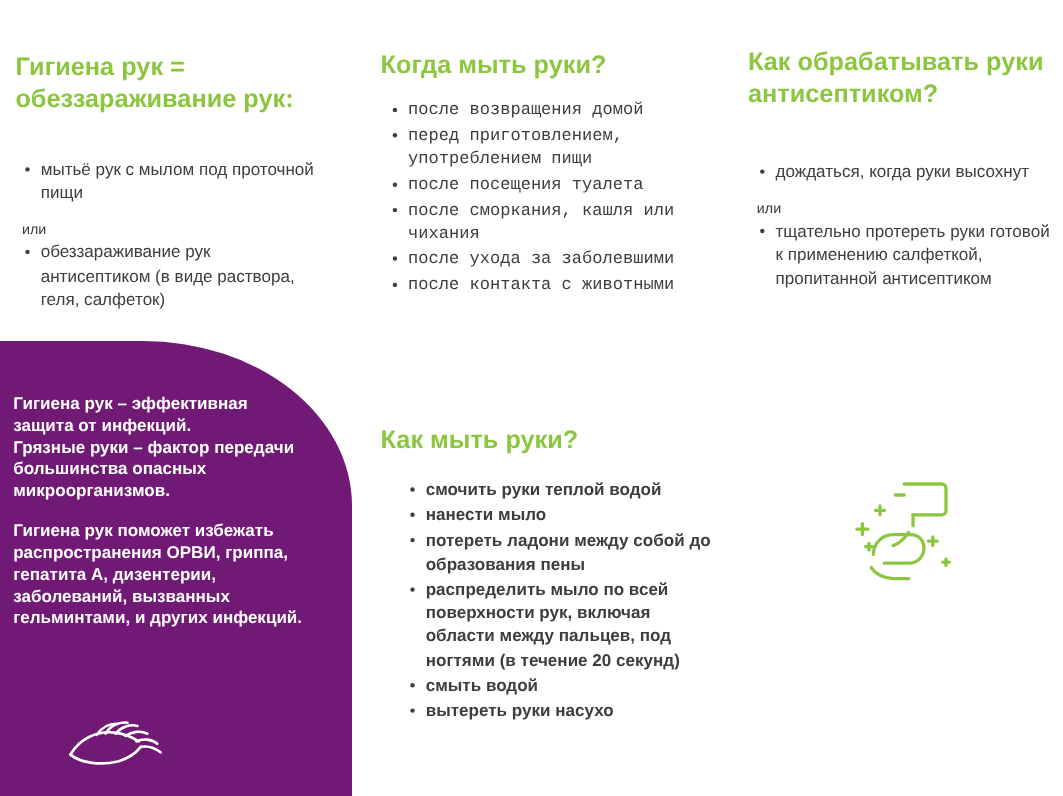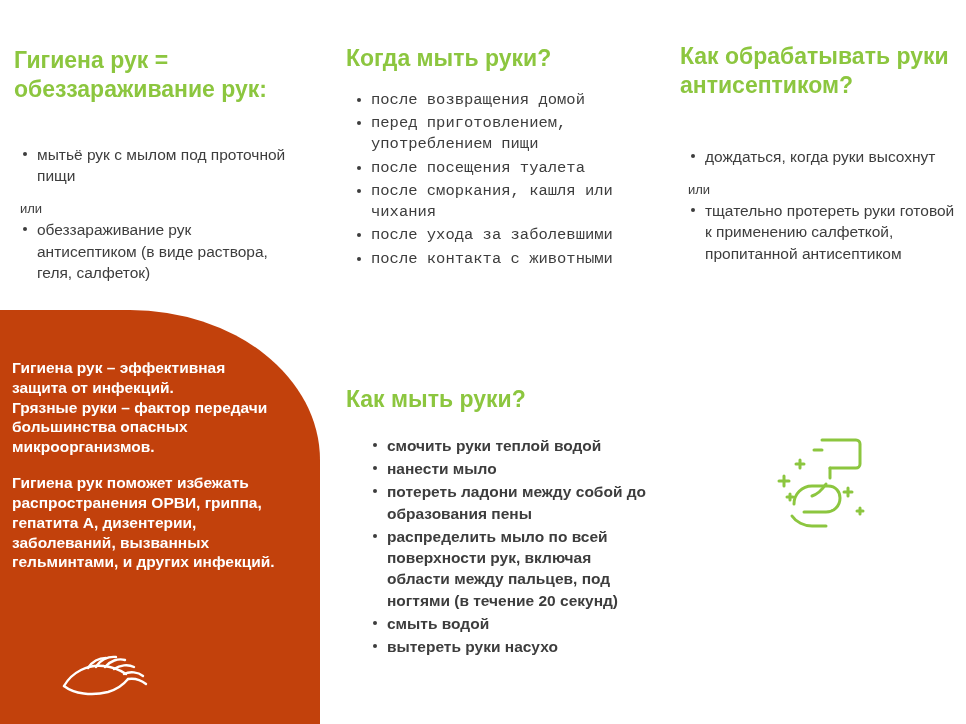--- a/index.html
+++ b/index.html
@@ -123,21 +123,21 @@
     width: 276px;
   }
 
   
   .green-panel {
     position: absolute;
     left: 0;
     top: 310px;
     width: 320px;
     height: 414px;
-    background: #c2410c;
+    background: #701a75;
     border-top-right-radius: 190px 150px;
     overflow: hidden;
   }
   .green-text {
     position: absolute;
     left: 12px;
     top: 48px;
     width: 272px;
     color: #ffffff;
     font-size: 15.5px;

